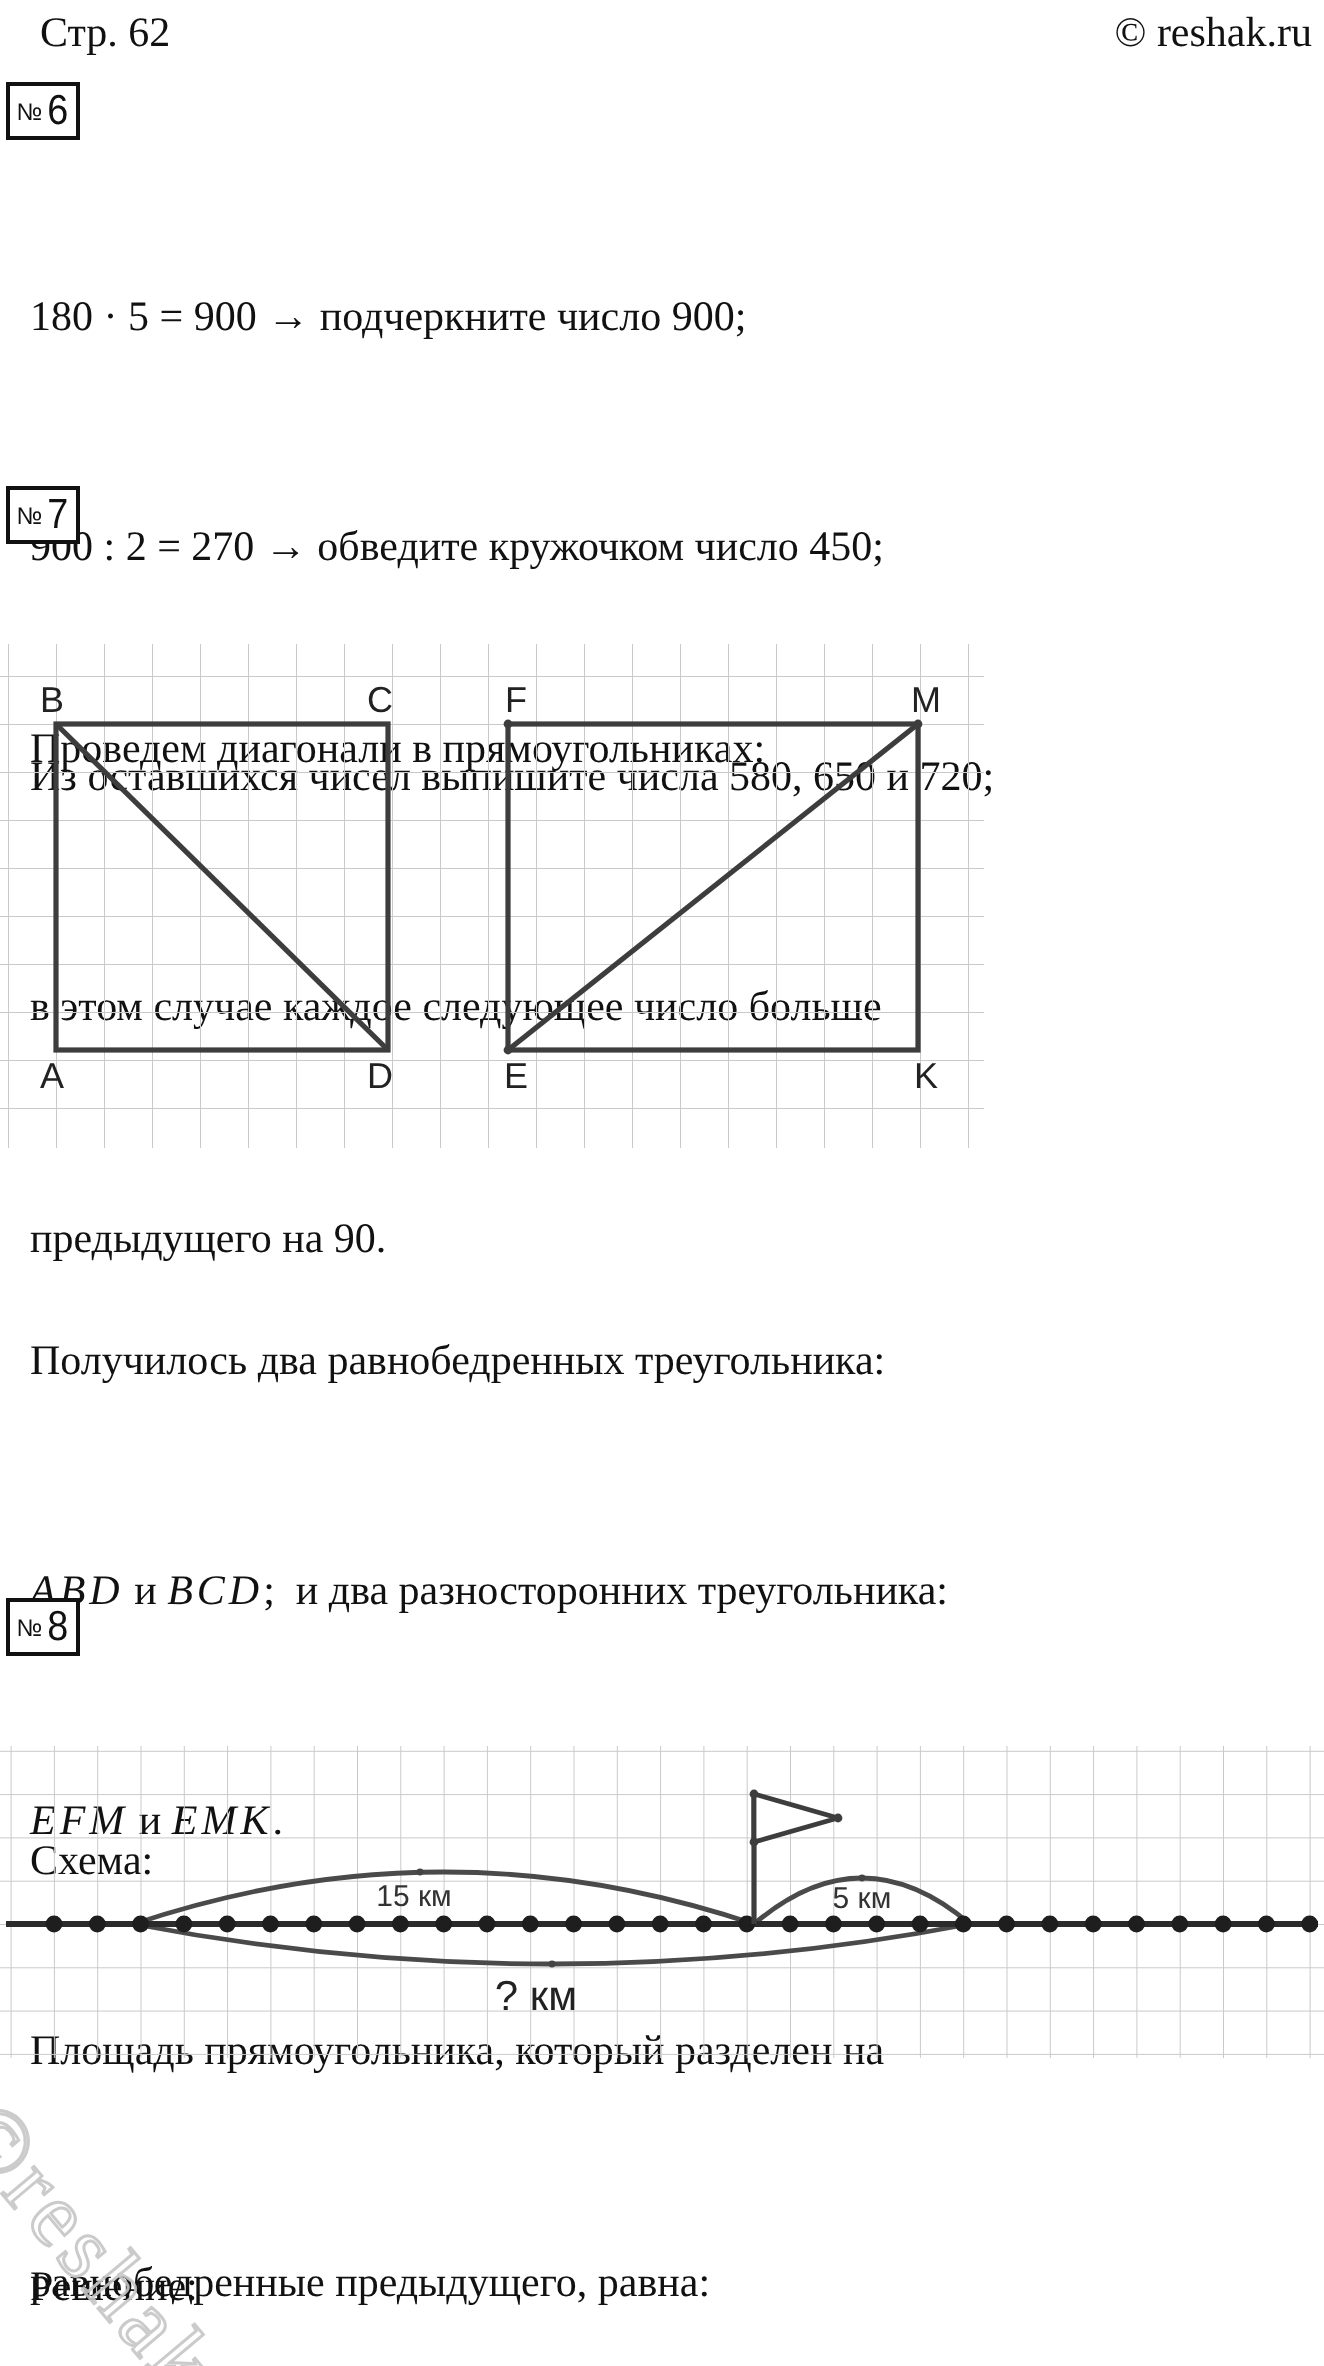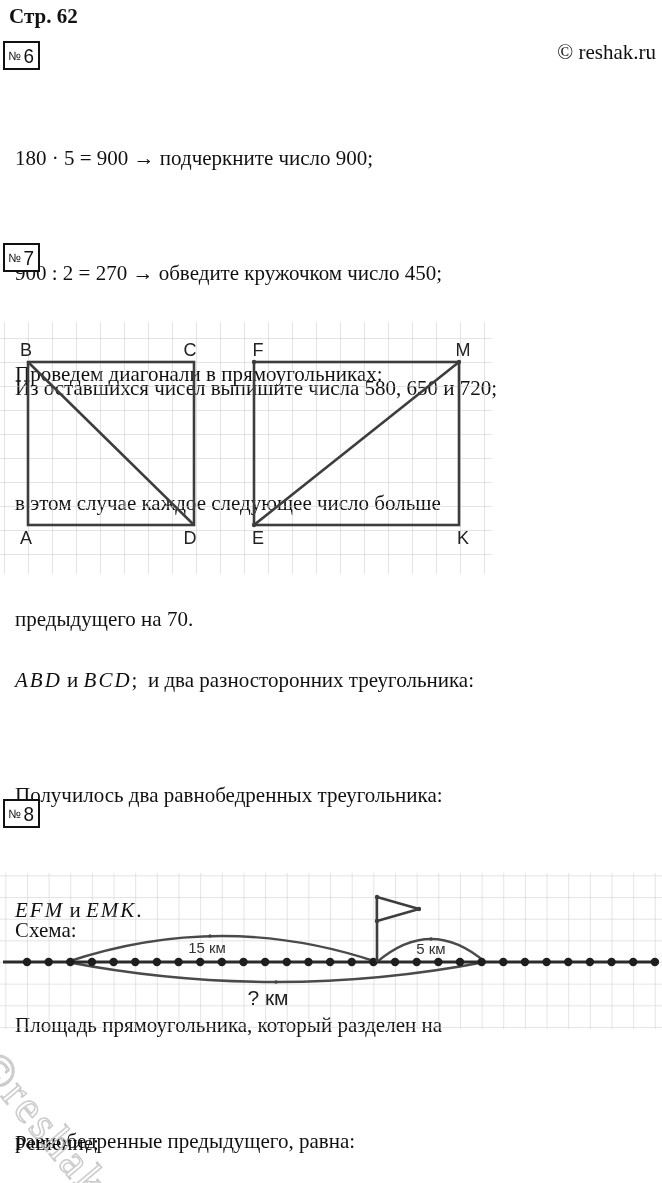--- a/index.html
+++ b/index.html
@@ -1,22 +1,22 @@
 <!DOCTYPE html>
 <html><head>
 <meta charset="utf-8">
 <style>
   html,body{margin:0;padding:0;background:#888;}
   #page{
     position:relative;width:662px;height:1183px;background:#ffffff;
     overflow:hidden;font-family:"Liberation Serif",serif;color:#111;
   }
   .abs{position:absolute;}
-  .pagetitle{left:9px;top:4px;font-size:21px;font-weight:bold;}
-  .copyright{right:6px;top:4px;font-size:21px;margin-top:36px;}
+  .pagetitle{left:20px;top:4px;font-size:21px;font-weight:normal;}
+  .copyright{right:6px;top:4px;font-size:21px;}
   .badge{
     position:absolute;left:3px;width:33px;height:25px;border:2px solid #111;
     background:#fff;display:flex;align-items:center;justify-content:center;gap:2px;
   }
   .badge .no{font-family:"Liberation Sans",sans-serif;font-size:12px;line-height:1;}
   .badge .num{font-family:"Liberation Sans",sans-serif;font-size:21px;line-height:1;transform:scaleX(.9);}
   .tblock{position:absolute;left:2px;font-size:21px;line-height:38.4px;white-space:pre;}
   .tblock .line{height:38.4px;margin-left:13px;}
   .it{font-style:italic;letter-spacing:2px;}
   .watermark{
@@ -38,21 +38,21 @@
   <div class="badge" style="top:41px;">
     <span class="no">№</span>
     <span class="num">6</span>
   </div>
 
   <div class="tblock" style="top:62px;">
     <div class="line">180 · 5 = 900 → подчеркните число 900;</div>
     <div class="line">900 : 2 = 270 → обведите кружочком число 450;</div>
     <div class="line">Из оставшихся чисел выпишите числа 580, 650 и 720;</div>
     <div class="line">в этом случае каждое следующее число больше</div>
-    <div class="line">предыдущего на 70.</div>
+    <div class="line">предыдущего на 90.</div>
   </div>
 
   <div class="badge" style="top:243px;">
     <span class="no">№</span>
     <span class="num">7</span>
   </div>
 
   <div class="tblock" style="top:278px;">
     <div class="line">Проведем диагонали в прямоугольниках:</div>
   </div>
@@ -85,22 +85,22 @@
       <text x="26" y="224">A</text>
       <text x="190" y="224">D</text>
       <text x="258" y="36">F</text>
       <text x="463" y="36">M</text>
       <text x="258" y="224">E</text>
       <text x="463" y="224">K</text>
     </g>
   </svg>
 
   <div class="tblock" style="top:584px;">
+    <div class="line">Получилось два равнобедренных треугольника:</div>
     <div class="line"><span class="it">ABD</span><span> и </span><span class="it">BCD</span><span>;  и два разносторонних треугольника:</span></div>
-    <div class="line">Получилось два равнобедренных треугольника:</div>
     <div class="line"><span class="it">EFM</span><span> и </span><span class="it">EMK</span><span>.</span></div>
     <div class="line">Площадь прямоугольника, который разделен на</div>
     <div class="line">равнобедренные предыдущего, равна:</div>
     
   </div>
 
   <div class="badge" style="top:799px;">
     <span class="no">№</span>
     <span class="num">8</span>
   </div>

